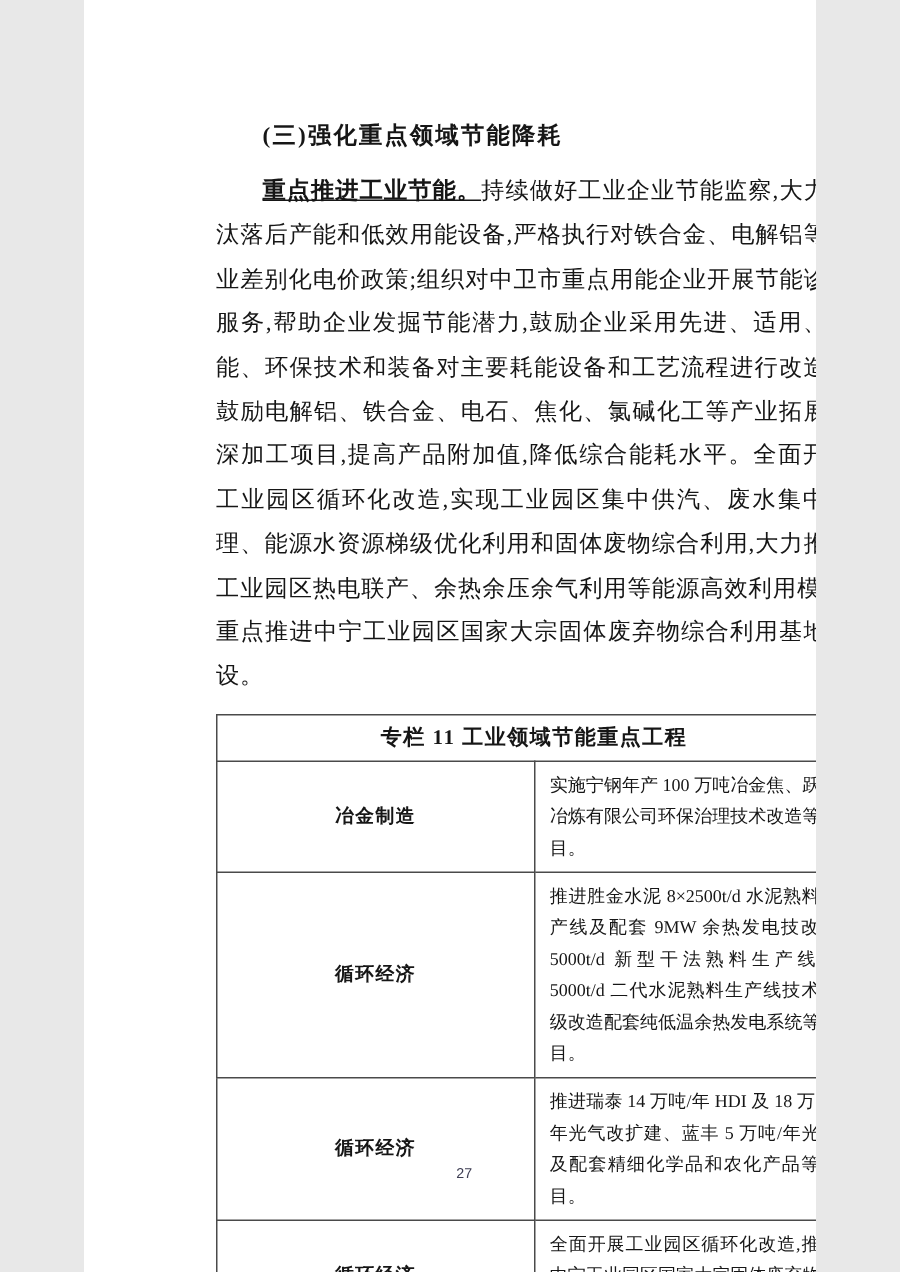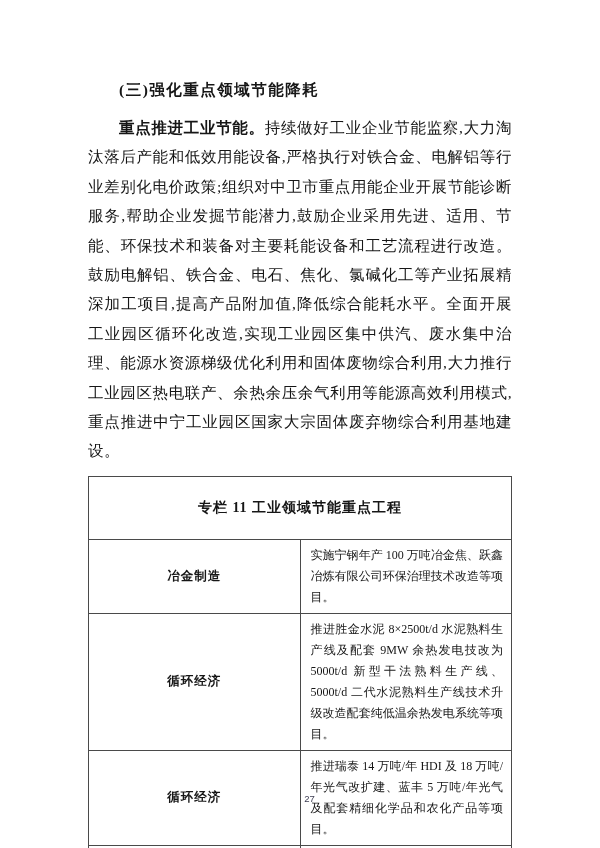--- a/index.html
+++ b/index.html
@@ -1,19 +1,19 @@
 <!DOCTYPE html>
 <html><head>
 <meta charset="utf-8">
 <style>
   * { margin: 0; padding: 0; box-sizing: border-box; }
   html, body { background: #e8e8e8; }
   .page {
     position: relative;
-    width: 600px;
+    width: 488px;
     height: 848px;
     margin: 0 auto;
     background: #ffffff;
     font-family: "Liberation Serif", serif;
     color: #161616;
     overflow: hidden;
   }
   .content {
     position: absolute;
     left: 88px;
@@ -28,35 +28,35 @@
     margin-bottom: 12px;
     white-space: nowrap;
   }
   .para {
     font-size: 15.5px;
     line-height: 29.4px;
     text-align: justify;
     text-indent: 2em;
     letter-spacing: 0.5px;
   }
-  .para .lead { font-weight: 700; }
+  .para .lead { font-weight: 700; text-decoration: underline; }
   table.box {
     width: 100%;
     border-collapse: collapse;
     table-layout: fixed;
     margin-top: 10px;
   }
   table.box th, table.box td {
     border: 1px solid #4a4a4a;
   }
   th.tbl-title {
     font-size: 14px;
     font-weight: 700;
     letter-spacing: 1px;
-    padding: 22px 4px;
+    padding: 6px 4px;
     text-align: center;
   }
   td.lbl {
     width: 99px;
     text-align: center;
     vertical-align: middle;
     font-weight: 700;
     font-size: 12.5px;
     letter-spacing: 1px;
     margin-top: 33px;
@@ -65,21 +65,21 @@
     font-size: 12px;
     line-height: 21px;
     padding: 5px 8px 5px 10px;
     text-align: justify;
     vertical-align: middle;
   }
   .page-num {
     position: absolute;
     left: 0;
     right: 0;
-    bottom: 44px;
+    bottom: 60px;
     text-align: center;
     font-size: 9.5px;
     color: #3d3d52;
     font-family: "Liberation Sans", sans-serif;
     padding-left: 19px;
   }
 </style>
 </head>
 <body>
 

